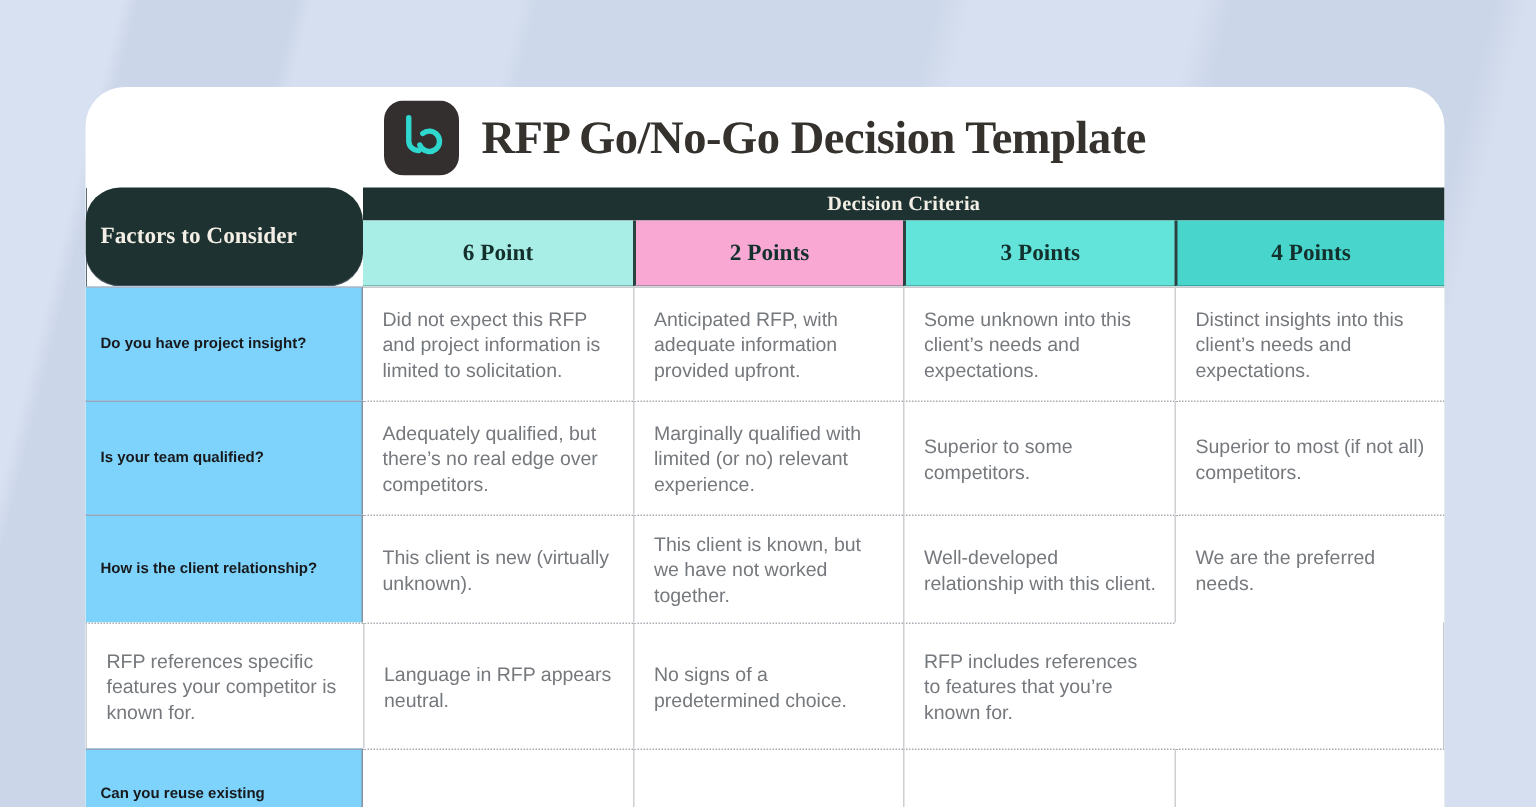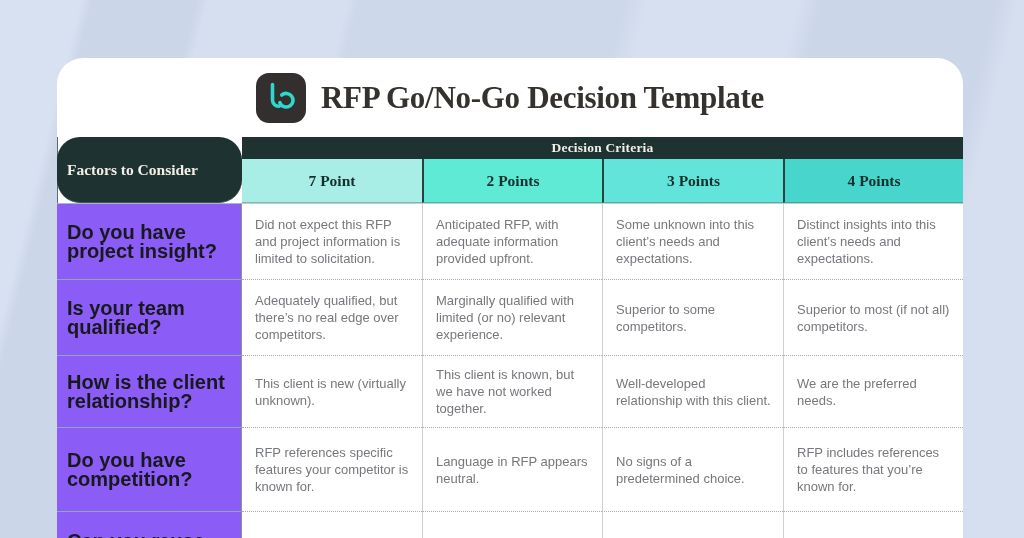--- a/index.html
+++ b/index.html
@@ -24,21 +24,21 @@
   .card {
     position: absolute;
     left: 57px; top: 58px;
     width: 906px; height: 560px;
     background: #ffffff;
     border-radius: 26px 26px 0 0;
     overflow: hidden;
   }
 
   .card-header {
-    height: 79px;
+    height: 67px;
     display: flex;
     align-items: center;
     justify-content: center;
     gap: 15px;
   }
   .logo-badge { width: 50px; height: 50px; display: block; }
   .page-title {
     font-family: "Liberation Serif", serif;
     font-weight: 700;
     font-size: 31px;
@@ -83,24 +83,24 @@
     font-weight: 700;
     font-size: 15.5px;
     color: #13302d;
     display: flex; align-items: center; justify-content: center;
     border-bottom: 1px solid rgba(20,90,85,0.35);
   }
   .pt-cell + .pt-cell { border-left: 2px solid #2b4340; }
 
   .factor-cell {
     grid-column: 1;
-    background: #8b5cf6;
+    background: #7dd3fc;
     color: #17191c;
     font-weight: 700;
-    font-size: 20px;
+    font-size: 10px;
     line-height: 19px;
     display: flex; align-items: center;
     padding: 0 6px 0 10px;
     border-right: 1px solid #8a929b;
     border-top: 1px solid #92a5bd;
   }
   .factor-cell.first { border-top: 1px solid #aab7c7; }
 
   .body-cell {
     background: #ffffff;
@@ -128,22 +128,22 @@
       <circle cx="30.2" cy="27.2" r="6.8" fill="none" stroke="#2fd8ce" stroke-width="3.6" stroke-linecap="round" stroke-dasharray="34 9" transform="rotate(-130 30.2 27.2)"></circle>
     </svg>
     <div class="page-title">RFP Go/No-Go Decision Template</div>
   </div>
 
   <div class="decision-table">
 
     <div class="corner-cell">Factors to Consider</div>
     <div class="group-header">Decision Criteria</div>
 
-    <div class="pt-cell" style="background-color: rgb(169, 238, 230);">7 Point</div>
-    <div class="pt-cell" style="background-color: #5eead4;">2 Points</div>
+    <div class="pt-cell" style="background-color: rgb(169, 238, 230);">6 Point</div>
+    <div class="pt-cell" style="background-color: #f9a8d4;">2 Points</div>
     <div class="pt-cell" style="background-color: rgb(99, 228, 218);">3 Points</div>
     <div class="pt-cell" style="background-color: rgb(71, 213, 204);">4 Points</div>
 
     <div class="factor-cell first">Do you have project insight?</div>
     <div class="body-cell row-first col-start">Did not expect this RFP and project information is limited to solicitation.</div>
     <div class="body-cell row-first">Anticipated RFP, with adequate information provided upfront.</div>
     <div class="body-cell row-first">Some unknown into this client’s needs and expectations.</div>
     <div class="body-cell row-first">Distinct insights into this client’s needs and expectations.</div>
 
     <div class="factor-cell">Is your team qualified?</div>
@@ -151,21 +151,20 @@
     <div class="body-cell col-start">Marginally qualified with limited (or no) relevant experience.</div>
     <div class="body-cell">Superior to some competitors.</div>
     <div class="body-cell">Superior to most (if not all) competitors.</div>
 
     <div class="factor-cell">How is the client relationship?</div>
     <div class="body-cell col-start">This client is new (virtually unknown).</div>
     <div class="body-cell">This client is known, but we have not worked together.</div>
     <div class="body-cell">Well-developed relationship with this client.</div>
     <div class="body-cell">We are the preferred needs.</div>
 
-    <div class="factor-cell">Do you have competition?</div>
     <div class="body-cell col-start">RFP references specific features your competitor is known for.</div>
     <div class="body-cell">Language in RFP appears neutral.</div>
     <div class="body-cell">No signs of a predetermined choice.</div>
     <div class="body-cell">RFP includes references to features that you’re known for.</div>
 
     <div class="factor-cell row-last">Can you reuse existing</div>
     <div class="row-last body-cell-wrap body-cell col-start">Highly customized requirements. There is</div>
     <div class="row-last body-cell">Some new requirements. Adequate amount of</div>
     <div class="row-last body-cell">Hardly any new requirements. Most</div>
     <div class="row-last body-cell">No new requirements. Almost all content can be</div>

